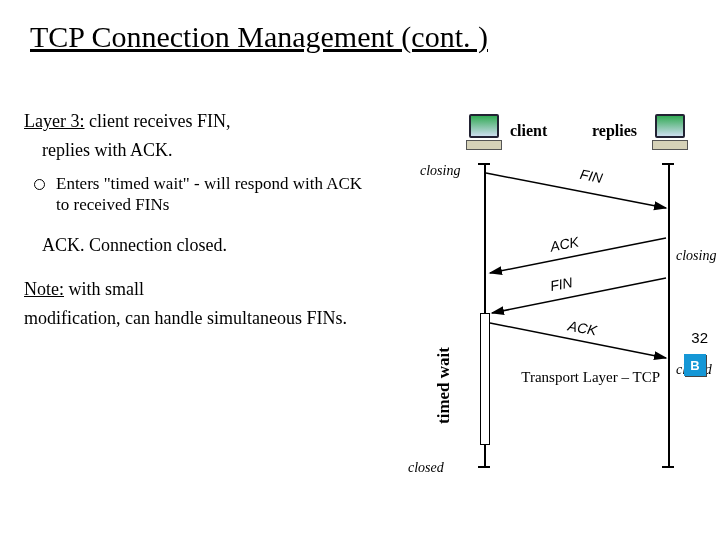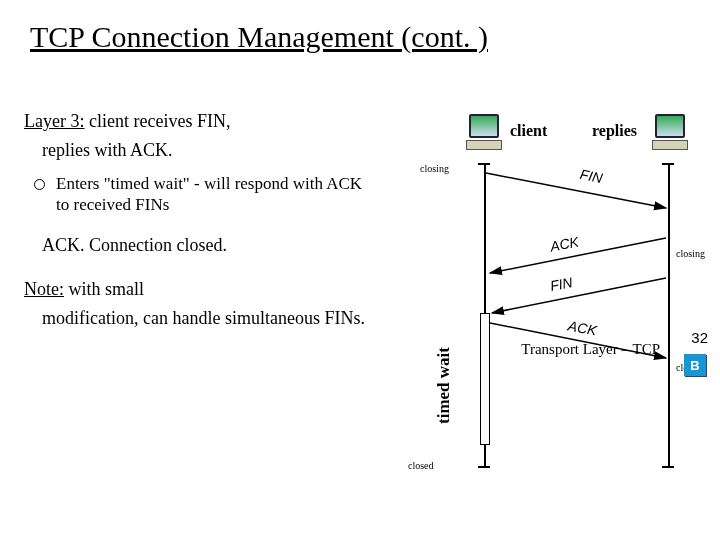--- a/index.html
+++ b/index.html
@@ -60,21 +60,21 @@
     left: 400px;
     top: 108px;
     width: 300px;
     height: 390px;
   }
   .lbl {
     position: absolute;
     font-size: 16px;
     font-weight: bold;
   }
-  .lbl.small { font-weight: normal; font-size: 10px; }
+  .lbl.small { font-weight: normal; font-size: 14px; font-style: italic; }
 
   .lifeline {
     position: absolute;
     width: 2px;
     background: #000;
     top: 55px;
     height: 305px;
   }
   .activation {
     position: absolute;
@@ -101,21 +101,21 @@
   .pagenum {
     position: absolute;
     right: 12px;
     bottom: 42px;
     font-size: 15px;
     font-family: Arial, sans-serif;
   }
   .footer {
     position: absolute;
     right: 60px;
-    bottom: 30px;
+    bottom: 2px;
     font-size: 15px;
   }
   .badge {
     position: absolute;
     right: 14px;
     bottom: 12px;
     width: 22px;
     height: 22px;
     background: #1597d6;
     box-shadow: 1px 1px 0 #444;
@@ -163,21 +163,21 @@
     </div>
     <div style="margin-left:18px">replies with ACK.</div>
 
     <div class="subbullet">Enters "timed wait" - will respond with ACK to received FINs</div>
 
     <div style="margin-left:18px; margin-bottom:16px">ACK.  Connection closed.</div>
 
     <div class="stepline note">
       <span class="steplabel">Note:</span><span> with small</span>
     </div>
-    <div style="margin-left:18px">modification, can handle simultaneous FINs.</div>
+    <div style="">modification, can handle simultaneous FINs.</div>
   </div>
 
   <div class="diag">
 
     <div class="pc" style="left:66px; top:6px;">
       <div class="mon"></div>
         <div class="base"></div>
     </div>
     <div class="pc" style="left:252px; top:6px;">
       <div class="mon"></div>

